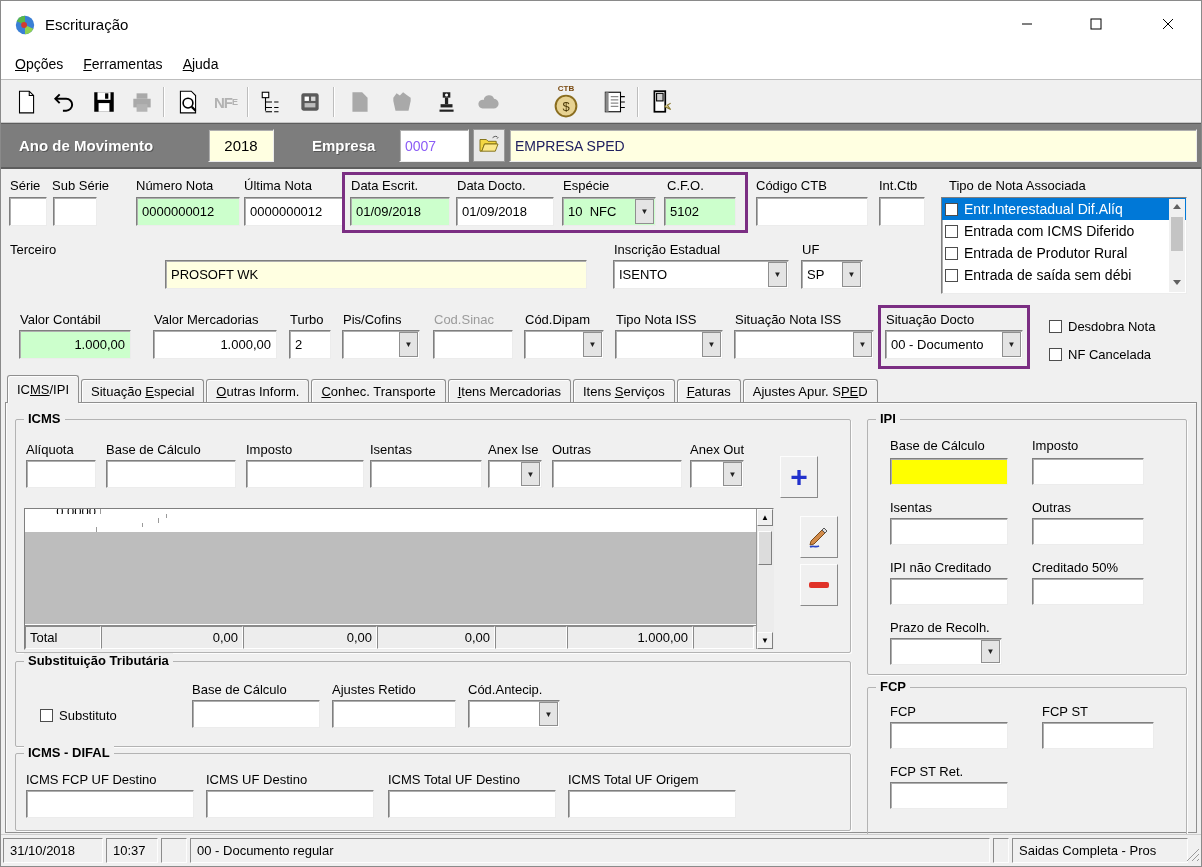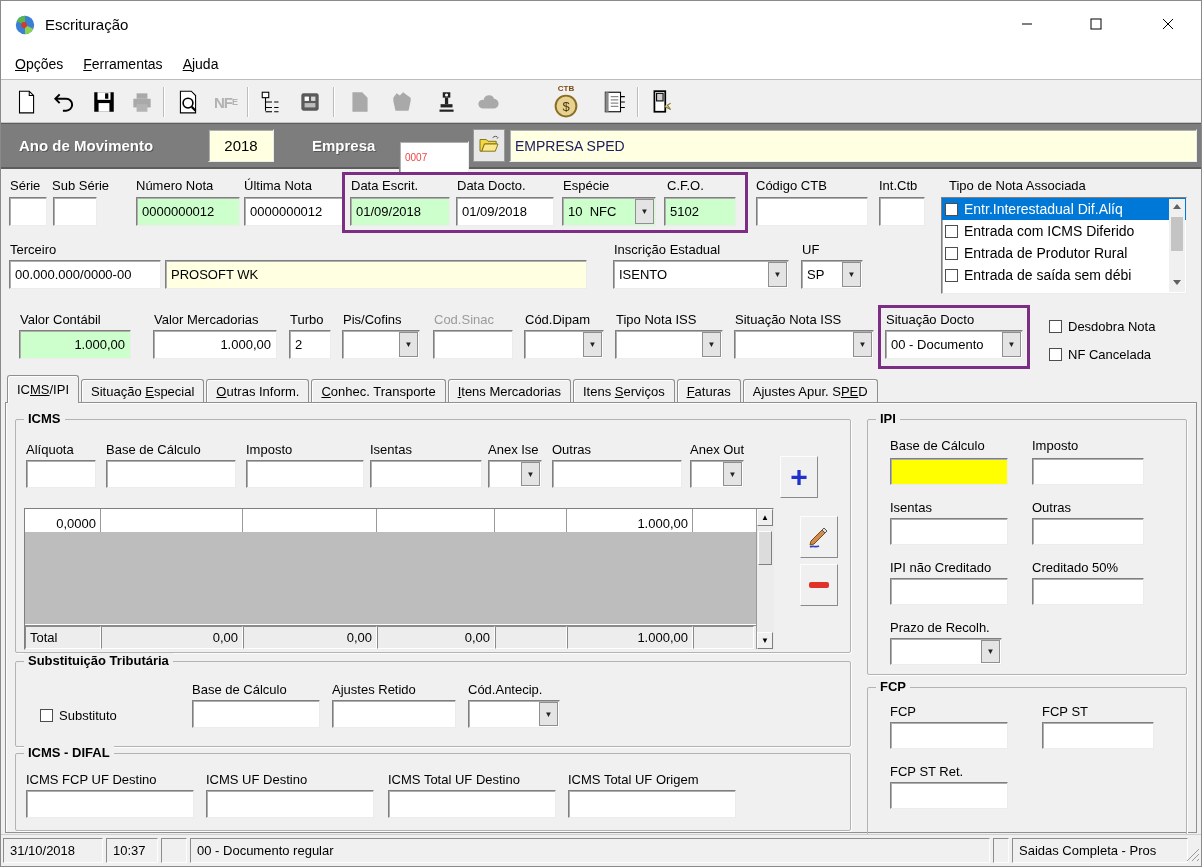--- a/index.html
+++ b/index.html
@@ -73,21 +73,21 @@
   
   .panel { position:absolute; top:401px; left:4px; right:4px; bottom:33px; background:#f0f0f0;
            border:1px solid #8f8f8f; box-shadow:inset 1px 1px 0 #fdfdfd; }
 
   
   .group { position:absolute; border:1px solid #b3b3b3; border-radius:2px; box-shadow:1px 1px 0 #fdfdfd; }
   .gtitle { position:absolute; top:-9px; left:8px; background:#f0f0f0; padding:0 4px; font-weight:bold; }
 
   
   .grid { position:absolute; background:#fff; border:1px solid; border-color:#7f7f7f #ececec #ececec #7f7f7f; }
-  .grow { display:flex; height:36px; border-bottom:7px solid #c4b5fd; }
+  .grow { display:flex; height:36px; border-bottom:4px solid #c4b5fd;flex-direction:column; }
   .gcell { border-right:1px solid #9a9a9a; height:100%; display:flex; align-items:center; padding:0 4px; overflow:hidden; }
   .gnum { justify-content:flex-end; }
   .ggray { position:absolute; left:0; right:17px; top:23px; bottom:25px; background:#bdbdbd; }
   .gtotal { position:absolute; left:0; right:17px; bottom:0; height:24px; display:flex; background:#ededed; border-top:1px solid #8a8a8a; }
   .tcell { border:1px solid; border-color:#8a8a8a #fff #fff #8a8a8a; display:flex; align-items:center; padding:0 4px; font-size:13px; background:#ededed; }
   .vscroll95 { position:absolute; top:0; right:0; bottom:0; width:17px; background:#ececec; border-left:1px solid #9a9a9a; }
   .sbtn { position:absolute; left:0; right:0; height:17px; background:#f0f0f0; border:1px solid; border-color:#fdfdfd #7f7f7f #7f7f7f #fdfdfd;
           display:flex; align-items:center; justify-content:center; font-size:8px; color:#000; }
   .thumb95 { position:absolute; left:1px; right:1px; background:#dcdcdc; border:1px solid; border-color:#fdfdfd #7f7f7f #7f7f7f #fdfdfd; }
 
@@ -254,21 +254,21 @@
           <rect x="7" y="4" width="6" height="7" fill="#d0d0d0" stroke="#000"></rect>
           <path d="M14 16l6 3-3-4 3-2" fill="#e4d9a8" stroke="#8a7a30"></path>
         </svg>
       </div>
   </div>
 
   <div class="band">
     <span class="band-label" style="left:18px;">Ano de Movimento</span>
     <div class="f cream" style="left:207px;top:5px;width:66px;height:33px;font-size:15px;justify-content:center;">2018</div>
     <span class="band-label" style="left:311px;">Empresa</span>
-    <div class="f" style="left:398px;top:5px;width:70px;height:33px;font-size:10px;color:#ef4444;margin-top:12px;">0007</div>
+    <div class="f" style="left:398px;top:5px;width:70px;height:33px;font-size:14px;color:#8b5cf6;">0007</div>
     <div class="abs" style="left:472px;top:5px;width:32px;height:33px;background:#e8e8e8;border:1px solid #9a9a9a;display:flex;align-items:center;justify-content:center;">
       <span><svg width="22" height="18" viewBox="0 0 24 20">
             <path d="M2 5h7l2 2h9v3H7l-3 8H2z" fill="#f4d742" stroke="#7a6a10"></path>
             <path d="M7 10h15l-3 8H4z" fill="#fbe88a" stroke="#7a6a10"></path>
             <path d="M16 3c2-2 5-2 6 0l-1 1" fill="none" stroke="#444"></path>
           </svg></span>
     </div>
     <div class="f cream" style="left:508px;top:5px;width:688px;height:33px;font-size:14px;color:#202060;">EMPRESA SPED</div>
   </div>
 
@@ -318,21 +318,20 @@
     <div class="vscroll10">
       <div class="chev chev-up"></div>
       <div class="thumb10" style="top:18px;height:34px;"></div>
       <div class="chev chev-dn" style="position:absolute;bottom:2px;left:4px;"></div>
     </div>
   </div>
 
   <div class="hl" style="left:341px;top:171px;width:406px;height:61px;"></div>
 
   <span class="lb" style="left:9px;top:241px;">Terceiro</span>
-  <div class="f" style="left:8px;top:259px;width:152px;height:29px;">00.000.000/0000-00</div>
   <div class="f cream" style="left:164px;top:259px;width:422px;height:29px;">PROSOFT WK</div>
   <span class="lb" style="left:613px;top:241px;">Inscrição Estadual</span>
   <div class="f" style="left:612px;top:259px;width:176px;height:29px;">
     <span>ISENTO</span>
     <span class="ddb">▼</span>
   </div>
   <span class="lb" style="left:801px;top:241px;">UF</span>
   <div class="f" style="left:800px;top:259px;width:62px;height:29px;">
     <span>SP</span>
     <span class="ddb">▼</span>

